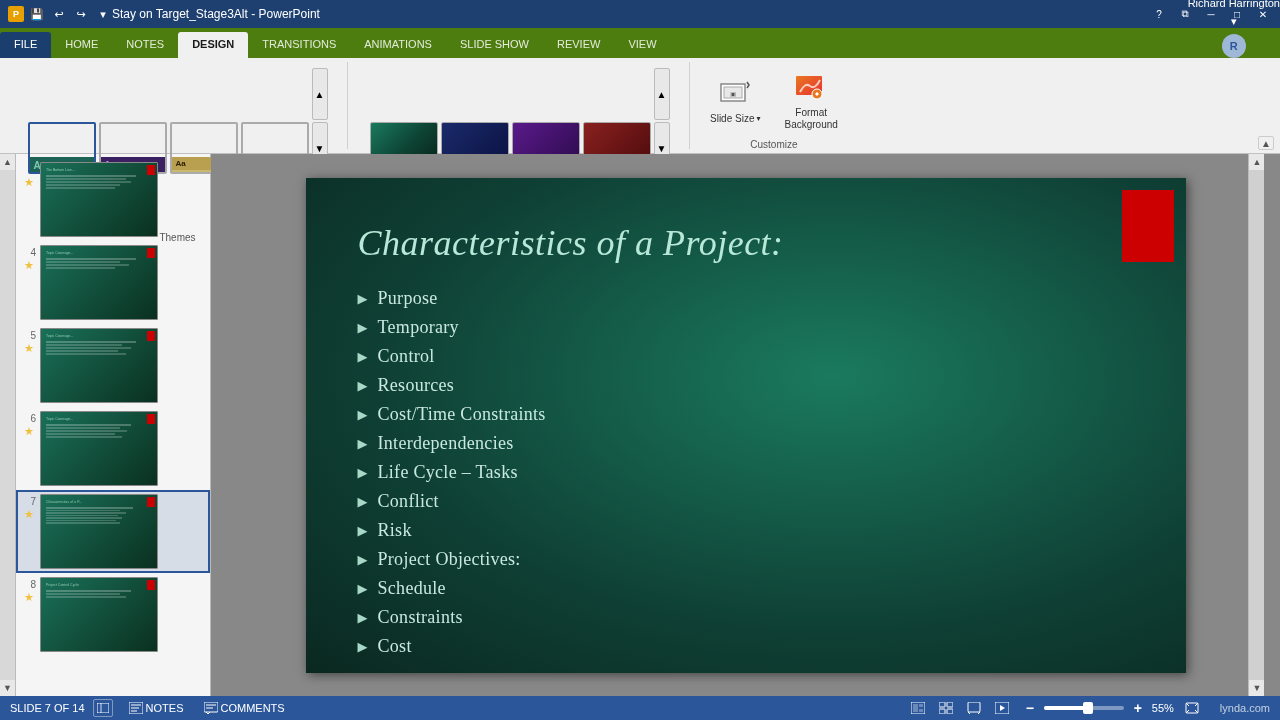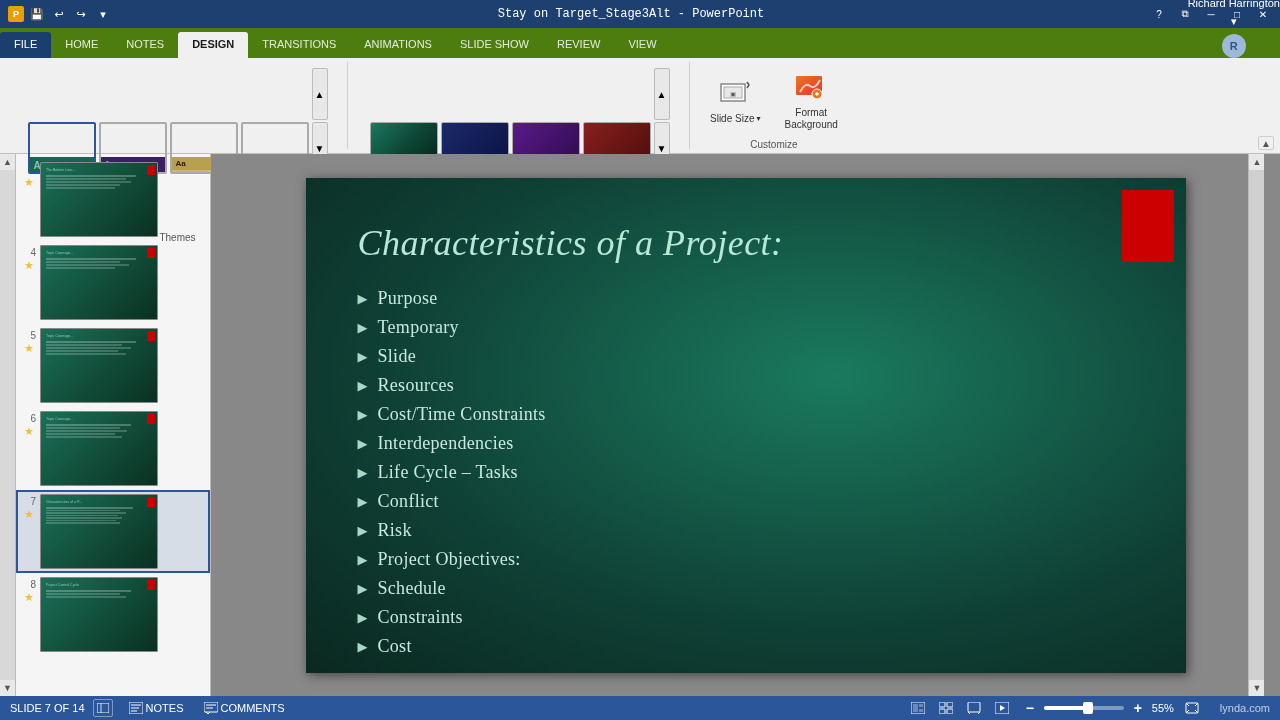--- a/index.html
+++ b/index.html
@@ -10,21 +10,21 @@
       background: #1e4070;
       color: white;
       height: 28px;
       display: flex;
       align-items: center;
       justify-content: space-between;
       padding: 0 8px;
       font-size: 12px;
     }
     .title-bar-left { display: flex; align-items: center; gap: 4px; }
-    .title-bar-center { flex: 1; text-align: center; font-size: 12px; font-family: Liberation Mono, monospace; }
+    .title-bar-center { flex: 1; text-align: left; font-size: 12px; }
     .title-bar-right { display: flex; align-items: center; gap: 8px; }
     .title-bar-icon { width: 16px; height: 16px; background: #e8a000; border-radius: 2px; display: flex; align-items: center; justify-content: center; font-size: 9px; color: white; font-weight: bold; }
     .win-btn { width: 18px; height: 14px; display: flex; align-items: center; justify-content: center; font-size: 10px; cursor: pointer; border-radius: 2px; }
     .qa-icon { width: 18px; height: 18px; display: flex; align-items: center; justify-content: center; font-size: 11px; color: white; cursor: pointer; border-radius: 2px; }
     .ribbon-tab {
       padding: 4px 14px 6px;
       font-size: 11px;
       color: rgba(255,255,255,0.85);
       cursor: pointer;
       border-radius: 3px 3px 0 0;
@@ -723,21 +723,21 @@
         <div class="slide-bullet">
           <span class="bullet-arrow">▶</span>
           <span class="bullet-text">Purpose</span>
         </div>
         <div class="slide-bullet">
           <span class="bullet-arrow">▶</span>
           <span class="bullet-text">Temporary</span>
         </div>
         <div class="slide-bullet">
           <span class="bullet-arrow">▶</span>
-          <span class="bullet-text">Slide</span>
+          <span class="bullet-text">Control</span>
         </div>
         <div class="slide-bullet">
           <span class="bullet-arrow">▶</span>
           <span class="bullet-text">Resources</span>
         </div>
         <div class="slide-bullet">
           <span class="bullet-arrow">▶</span>
           <span class="bullet-text">Cost/Time Constraints</span>
         </div>
         <div class="slide-bullet">

